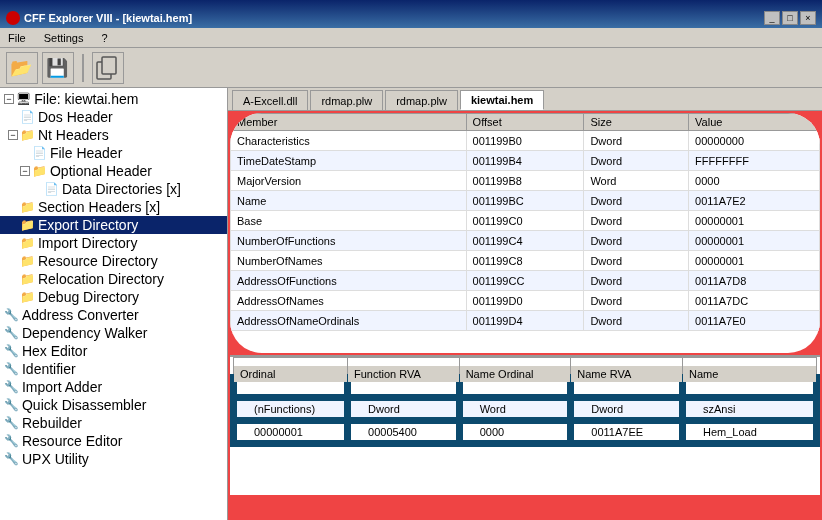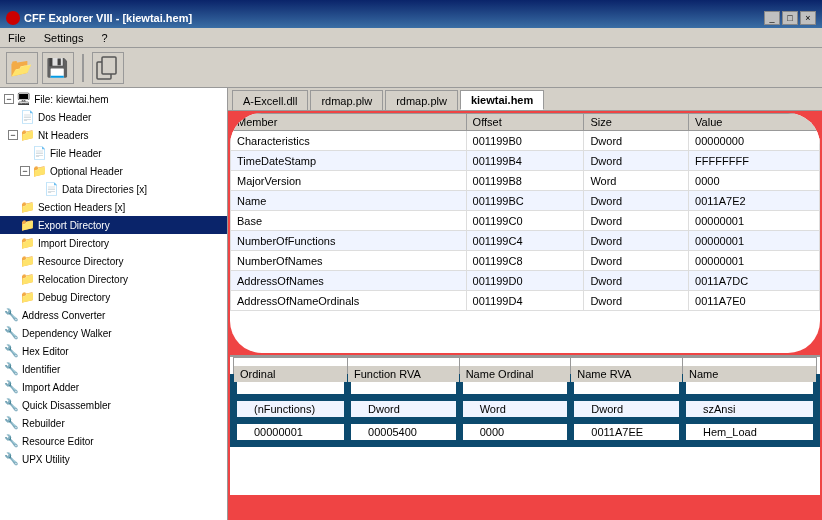--- a/index.html
+++ b/index.html
@@ -119,21 +119,21 @@
       flex-shrink: 0;
       background: white;
       color: #000;
     }
     .tree-icon {
       margin-right: 3px;
       font-size: 12px;
       flex-shrink: 0;
     }
     .tree-label {
-      font-size: 10px;
+      font-size: 14px;
     }
     
     .content-area {
       flex: 1;
       background: #ef4444;
       display: flex;
       flex-direction: column;
       overflow: hidden;
     }
     
@@ -433,20 +433,26 @@
               <td>NumberOfFunctions</td>
               <td>001199C4</td>
               <td>Dword</td>
               <td>00000001</td>
             </tr>
             <tr>
               <td>NumberOfNames</td>
               <td>001199C8</td>
               <td>Dword</td>
               <td>00000001</td>
+            </tr>
+            <tr>
+              <td>AddressOfFunctions</td>
+              <td>001199CC</td>
+              <td>Dword</td>
+              <td>0011A7D8</td>
             </tr>
             <tr>
               <td>AddressOfNames</td>
               <td>001199D0</td>
               <td>Dword</td>
               <td>0011A7DC</td>
             </tr>
             <tr>
               <td>AddressOfNameOrdinals</td>
               <td>001199D4</td>

